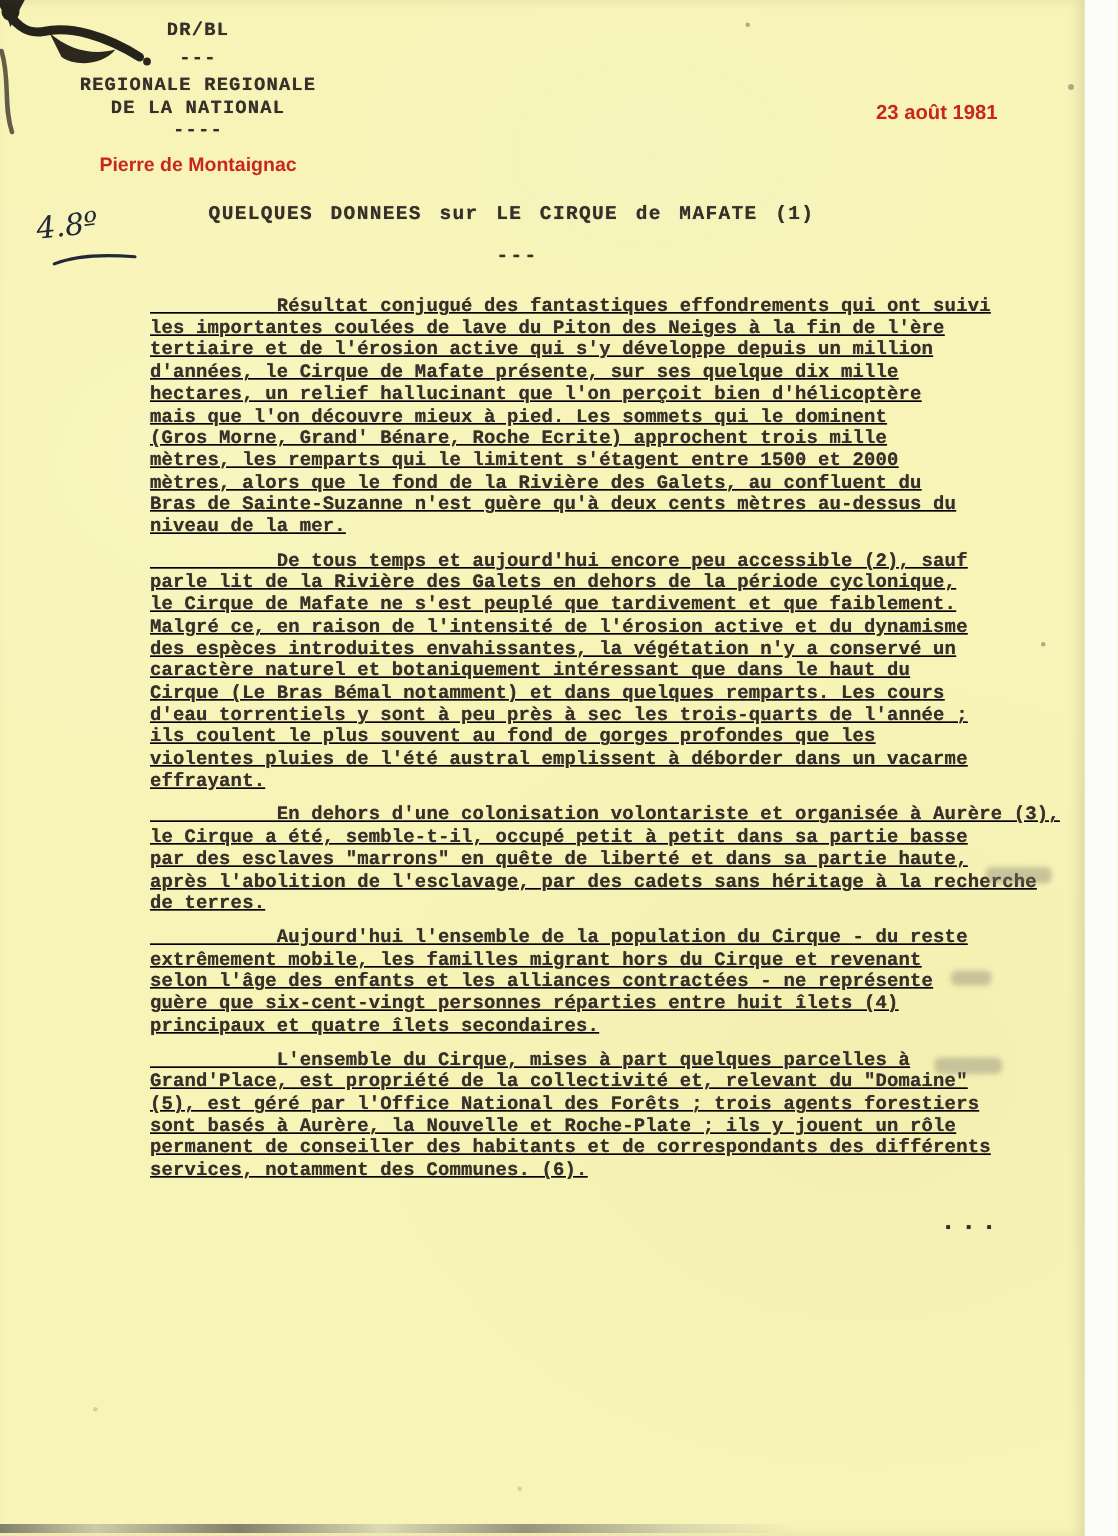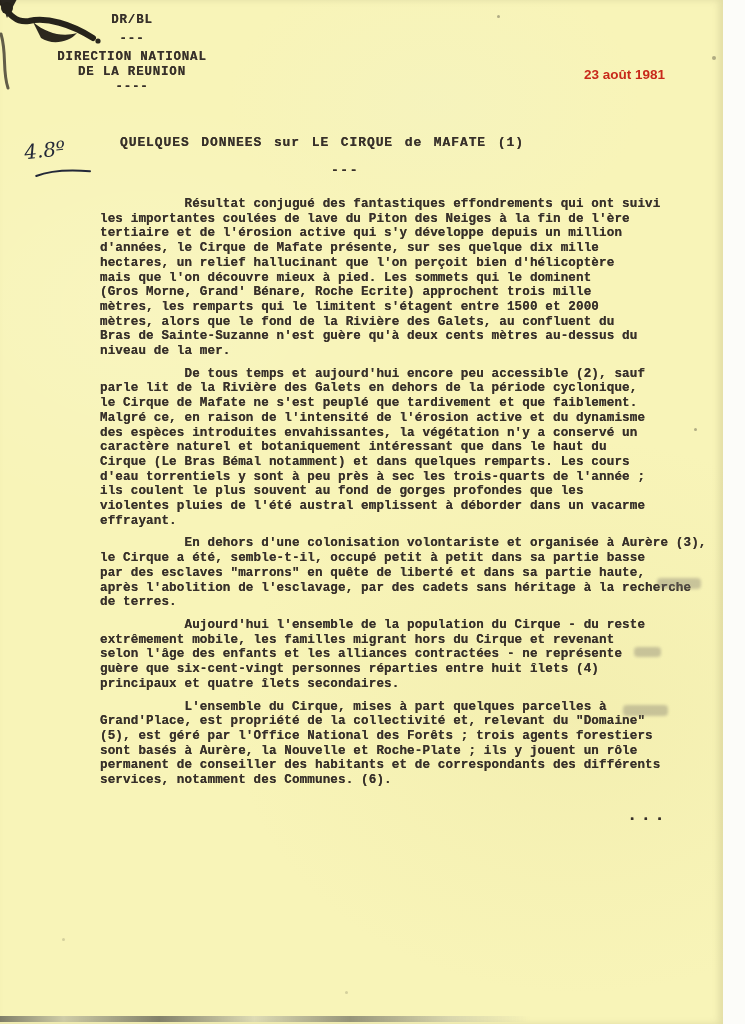--- a/index.html
+++ b/index.html
@@ -26,26 +26,26 @@
   .h-sep { line-height:13px; letter-spacing:1px; }
   .author-line { font-size:13px; margin-top:7px; }
 
   .date-line { position:absolute; left:584px; top:67px; font-size:13.5px; }
 
   .handwritten { position:absolute; left:24px; top:136px; width:80px;
     font-family:"DejaVu Serif","Liberation Serif",serif; font-style:italic;
     font-size:20px; color:#232838; transform:rotate(-6deg); }
   .hand-underline { position:absolute; left:34px; top:166px; }
 
-  .doc-title { position:absolute; left:120px; top:135px; width:474px; 
+  .doc-title { position:absolute; left:104px; top:135px; width:474px; text-align:center;
     font-size:13px; letter-spacing:0.9px; word-spacing:3px; }
   .title-sep { position:absolute; left:108px; top:163px; width:474px; text-align:center;
     font-size:13px; letter-spacing:1.5px; }
 
-  .body-text { position:absolute; left:100px; top:197px; width:622px; }
+  .body-text { position:absolute; left:100px; top:197px; width:622px;text-decoration:underline; }
   .para { white-space:pre-wrap; font-size:12.6px; line-height:14.7px;
     letter-spacing:0.12px; margin:0 0 8px 0; }
 
   .smudge { position:absolute; border-radius:4px;
     background:rgba(125,122,110,0.38); filter:blur(1.6px); }
   .smudge-1 { left:657px; top:578px; width:44px; height:11px; }
   .smudge-2 { left:634px; top:647px; width:27px; height:10px; }
   .smudge-3 { left:623px; top:705px; width:45px; height:11px; }
 
   .ellipsis-marker { position:absolute; left:627px; top:806px;
@@ -78,23 +78,24 @@
     <path d="M2,0 L20,3 L10,22 Z" fill="#191613"></path>
     <circle cx="10" cy="12" r="6" fill="#15120e"></circle>
     <path d="M36,26 C50,38 66,41 80,37 C72,47 54,49 44,42 Z" fill="#1b1712"></path>
     <path d="M4,38 C10,58 5,74 11,92" stroke="#2c2720" stroke-width="3" fill="none" stroke-linecap="round" opacity="0.8"></path>
     <circle cx="101" cy="45" r="2.6" fill="#191613"></circle>
   </svg>
 
   <div class="header-block">
     <div class="h-line typed ref-code">DR/BL</div>
     <div class="h-line h-sep typed">---</div>
-    <div class="h-line typed" style="margin-top:3px;">DIRECTION NATIONAL</div>
-    <div class="h-line typed">DE LA REUNION</div>
+    <div class="h-line typed" style="margin-top:3px;">REGIONALE REGIONALE</div>
+    <div class="h-line typed">DE LA NATIONAL</div>
     <div class="h-line h-sep typed">----</div>
+    <div class="author-line red-note" style="color:#c8281a;">Pierre de Montaignac</div>
   </div>
 
   <div class="date-line red-note" style="color:#c8281a;">23 août 1981</div>
 
   <div class="handwritten">4.8º</div>
   <svg class="hand-underline" width="60" height="12" viewBox="0 0 60 12">
     <path d="M2,8 C18,3 36,4 56,7" stroke="#232838" stroke-width="2" fill="none" stroke-linecap="round" transform="rotate(-4 30 6)"></path>
   </svg>
 
   <div class="doc-title typed">QUELQUES DONNEES sur LE CIRQUE de MAFATE (1)</div>

